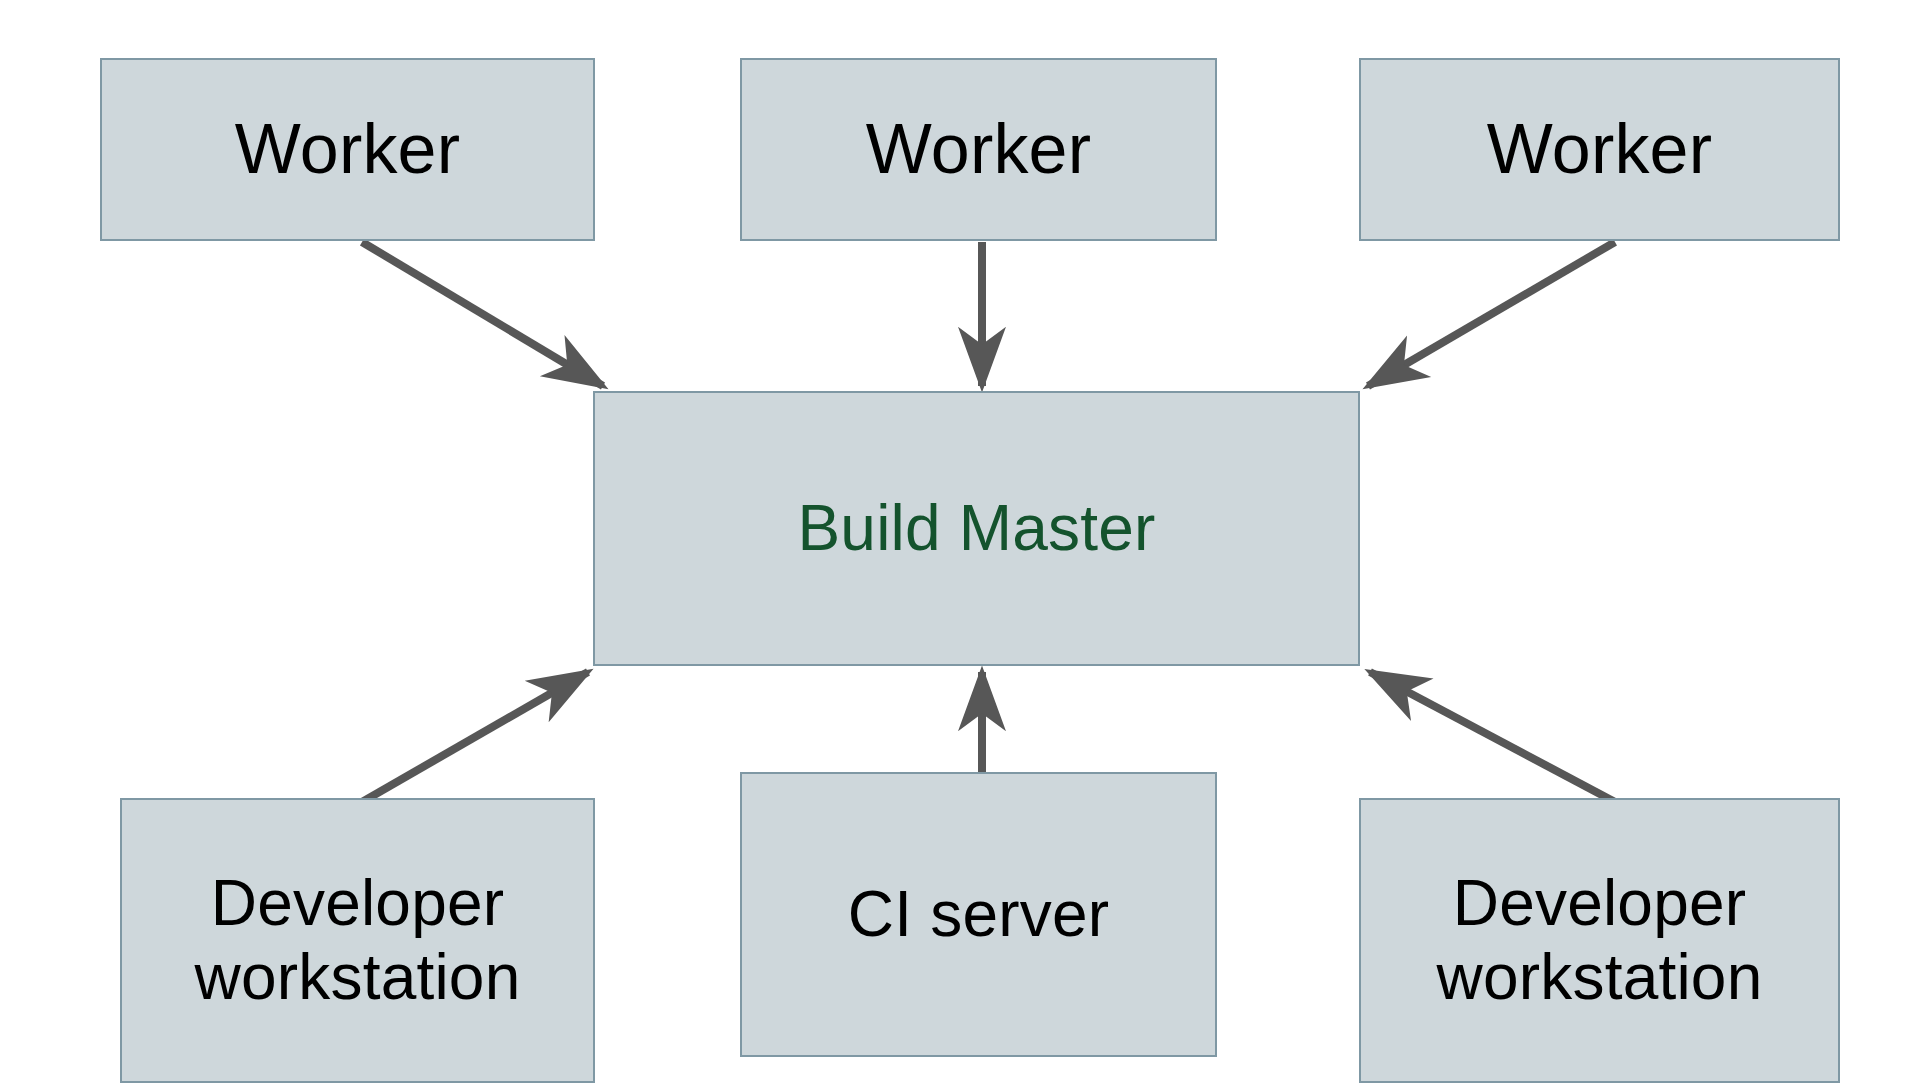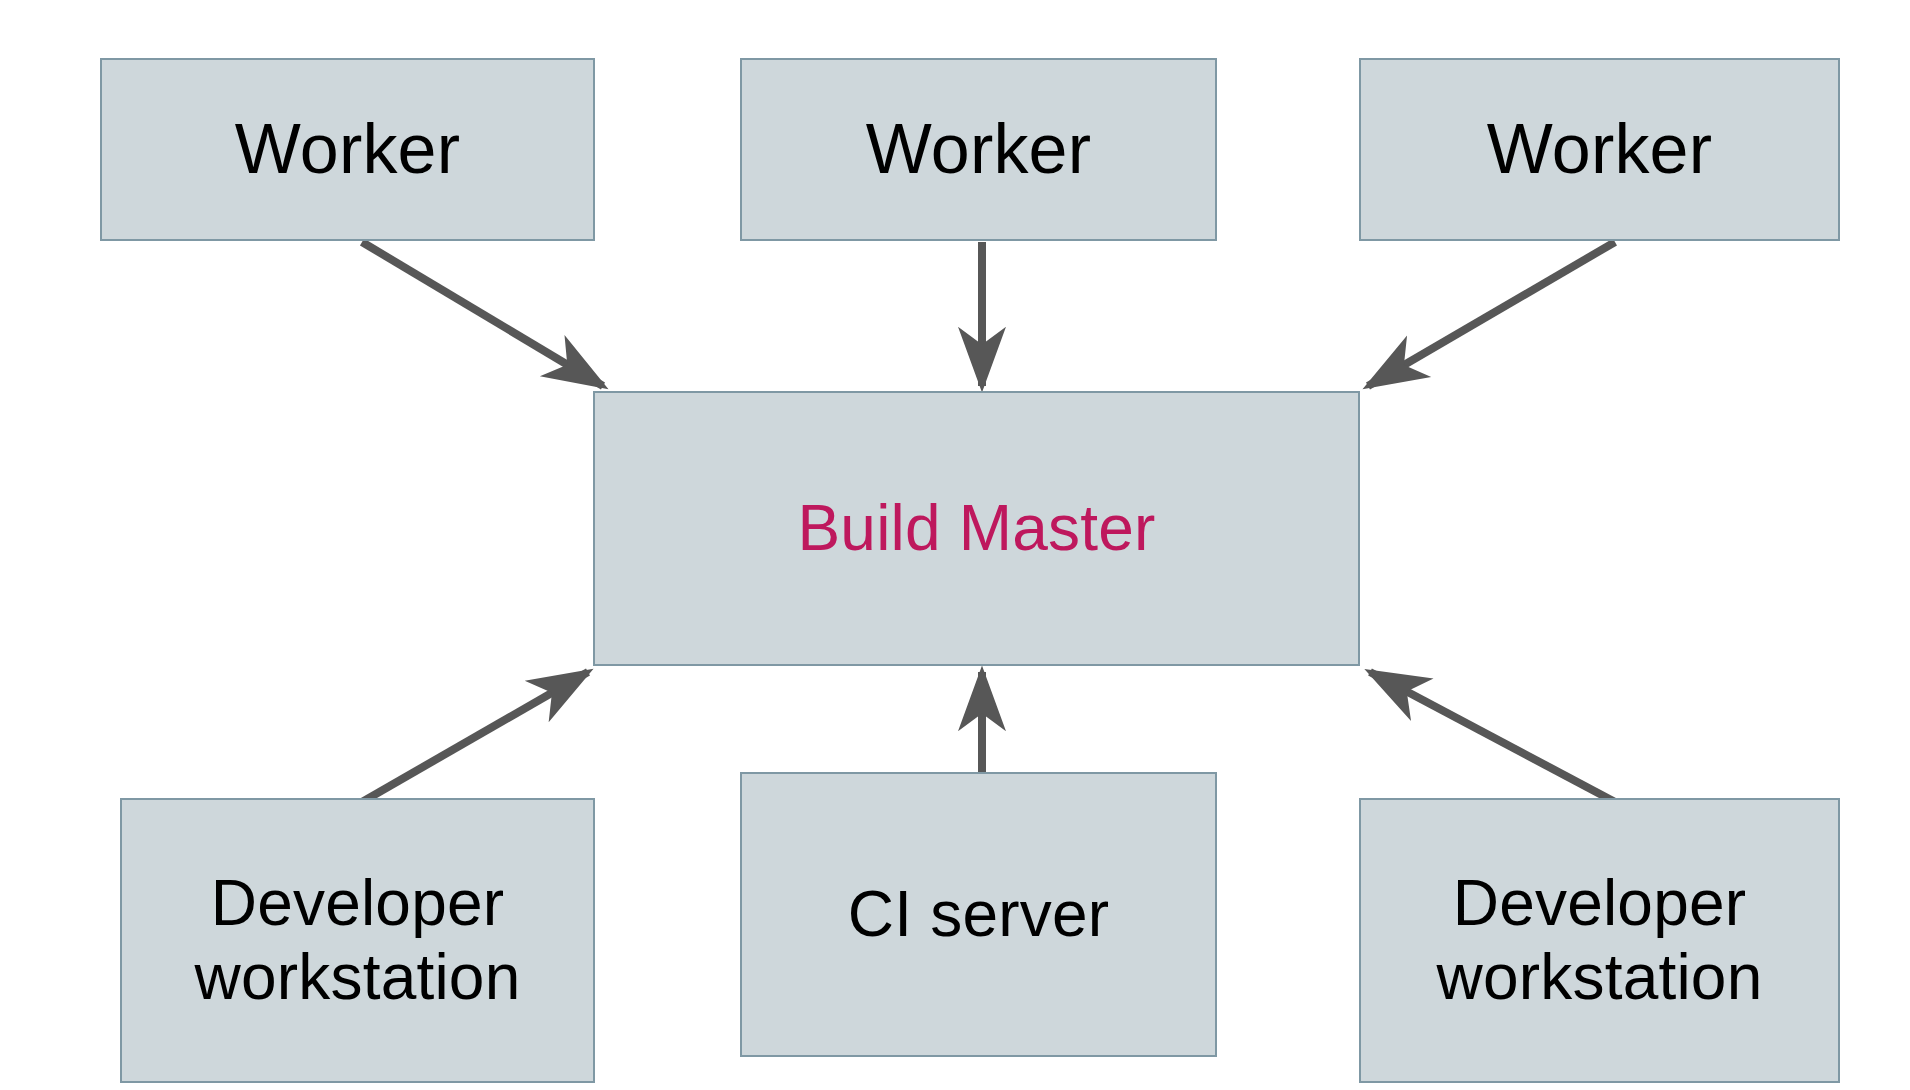--- a/index.html
+++ b/index.html
@@ -71,21 +71,21 @@
 
   <div class="node" style="left: 100px; top: 35px; width: 495px; height: 183px; font-size: 70px; background: rgb(206, 215, 219); border-color: rgb(127, 152, 164); color: rgb(0, 0, 0);">
     <span class="node-label">Worker</span>
   </div>
   <div class="node" style="left: 740px; top: 35px; width: 477px; height: 183px; font-size: 70px; background: rgb(206, 215, 219); border-color: rgb(127, 152, 164); color: rgb(0, 0, 0);">
     <span class="node-label">Worker</span>
   </div>
   <div class="node" style="left: 1359px; top: 35px; width: 481px; height: 183px; font-size: 70px; background: rgb(206, 215, 219); border-color: rgb(127, 152, 164); color: rgb(0, 0, 0);">
     <span class="node-label">Worker</span>
   </div>
-  <div class="node" style="left: 593px; top: 368px; width: 767px; height: 275px; font-size: 64px; background: rgb(206, 215, 219); border-color: rgb(127, 152, 164); color: #be185d;">
+  <div class="node" style="left: 593px; top: 368px; width: 767px; height: 275px; font-size: 64px; background: rgb(206, 215, 219); border-color: rgb(127, 152, 164); color: #14532d;">
     <span class="node-label">Build Master</span>
   </div>
   <div class="node" style="left: 120px; top: 775px; width: 475px; height: 285px; font-size: 64px; background: rgb(206, 215, 219); border-color: rgb(127, 152, 164); color: rgb(0, 0, 0);">
     <span class="node-label">Developer
 workstation</span>
   </div>
   <div class="node" style="left: 740px; top: 749px; width: 477px; height: 285px; font-size: 64px; background: rgb(206, 215, 219); border-color: rgb(127, 152, 164); color: rgb(0, 0, 0);">
     <span class="node-label">CI server</span>
   </div>
   <div class="node" style="left: 1359px; top: 775px; width: 481px; height: 285px; font-size: 64px; background: rgb(206, 215, 219); border-color: rgb(127, 152, 164); color: rgb(0, 0, 0);">

